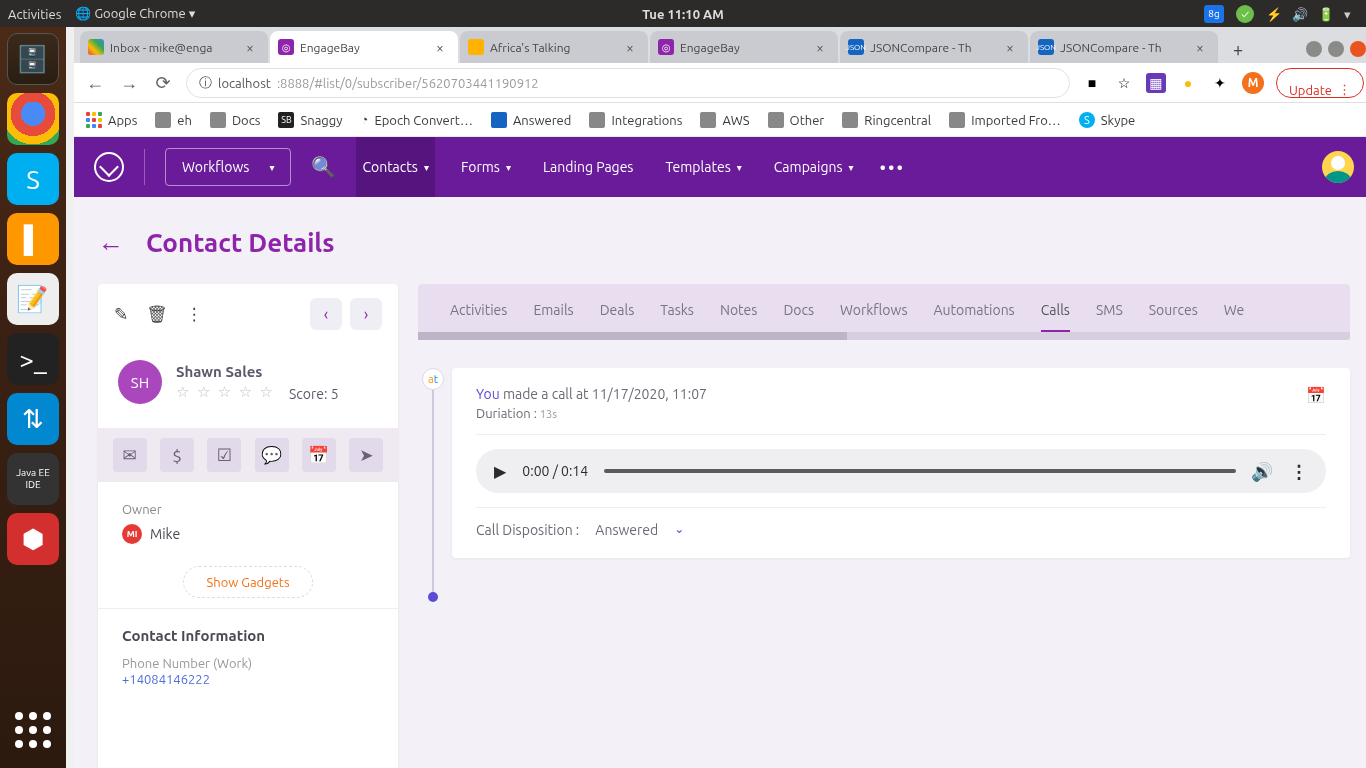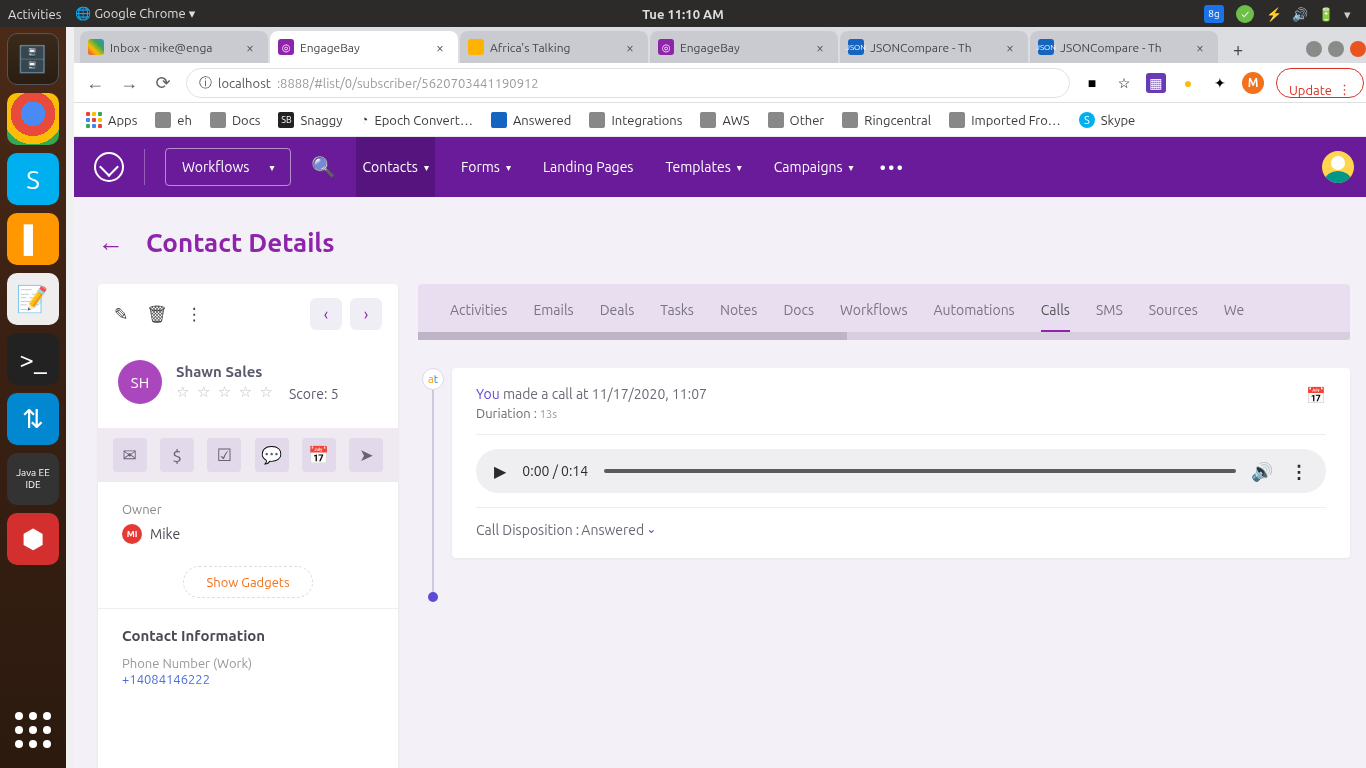--- a/index.html
+++ b/index.html
@@ -130,21 +130,21 @@
 .cal-ico{color:#9a9aa5;font-size:16px}
 hr.sep{border:none;border-top:1px solid #eee;margin:14px 0}
 
 .audio{background:#efeff1;border-radius:24px;height:44px;display:flex;align-items:center;padding:0 18px;gap:16px;color:#2b2b2b}
 .play{font-size:16px}
 .atime{font-size:14px}
 .aprog{flex:1;height:4px;background:#5a5a5a;border-radius:2px}
 .avol{font-size:18px}
 .amenu{font-size:18px;font-weight:700}
 
-.disp{color:#6a6a75;font-size:14px;margin-top:8px;display:flex;gap:2px}
+.disp{color:#6a6a75;font-size:14px;margin-top:8px;display:flex;gap:16px}
 .disp .chev2{color:#5b4bd6;font-size:12px}
 </style>
 </head>
 <body>
 
 <div class="ubuntu-bar">
   <span>Activities</span>
   <span>🌐 <span>Google Chrome ▾</span></span>
   <span class="center">Tue 11:10 AM</span>
   <span class="right">

